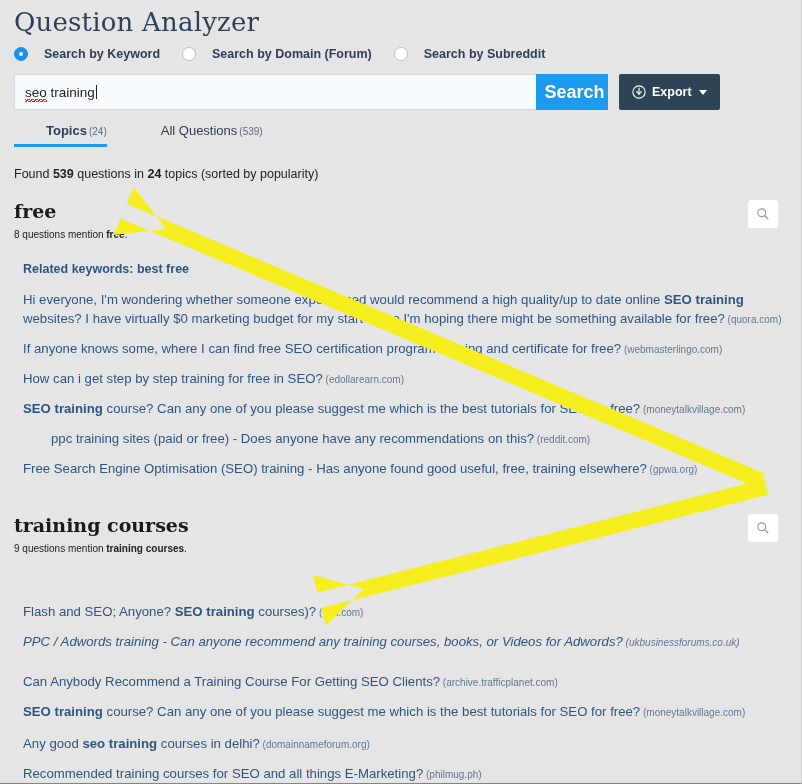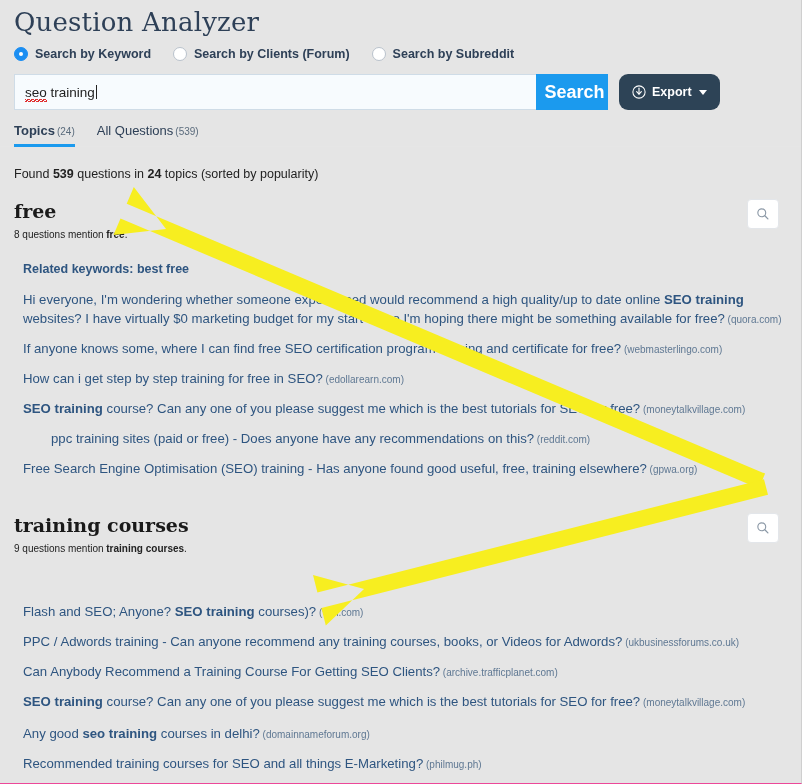--- a/index.html
+++ b/index.html
@@ -38,21 +38,21 @@
   
   .radio-row {
     display: flex;
     align-items: center;
     padding: 9px 0 0 14px;
     gap: 22px;
   }
   .radio-opt {
     display: flex;
     align-items: center;
-    gap: 7px;
+    gap: 16px;
     cursor: pointer;
   }
   .radio-dot {
     width: 14px; height: 14px;
     border-radius: 50%;
     border: 1px solid #b9c2cc;
     background: #fff;
     position: relative;
     flex: 0 0 auto;
   }
@@ -130,21 +130,21 @@
     cursor: pointer;
     font-family: "Liberation Sans", sans-serif;
   }
   .btn-export {
     margin-left: 11px;
     height: 36px;
     padding: 0 13px;
     background: #2d4356;
     color: #fff;
     border: none;
-    border-radius: 9px;
+    border-radius: 2px;
     font-size: 12.5px;
     font-weight: bold;
     display: flex;
     align-items: center;
     gap: 6px;
     cursor: pointer;
     font-family: "Liberation Sans", sans-serif;
   }
   .caret-down {
     width: 0; height: 0;
@@ -164,21 +164,21 @@
     gap: 22px;
   }
   .tab {
     font-size: 13px;
     color: #2e4057;
     padding-bottom: 8px;
     cursor: pointer;
     position: relative;
     white-space: nowrap;
   }
-  .tab .tab-label { font-weight: bold; }
+  .tab .tab-label { font-weight: bold; margin-left: 32px; }
   .tab.inactive .tab-label { font-weight: normal; }
   .tab .tab-count {
     font-size: 10px;
     color: #5a6b7c;
     font-weight: normal;
     margin-left: 2px;
   }
   .tab.active::after {
     content: "";
     position: absolute;
@@ -268,21 +268,21 @@
 
   <h1 class="app-title">Question Analyzer</h1>
 
   <div class="radio-row">
     <label class="radio-opt">
       <span class="radio-dot checked"></span>
       <span class="radio-label">Search by Keyword</span>
     </label>
     <label class="radio-opt">
       <span class="radio-dot"></span>
-      <span class="radio-label">Search by Clients (Forum)</span>
+      <span class="radio-label">Search by Domain (Forum)</span>
     </label>
     <label class="radio-opt">
       <span class="radio-dot"></span>
       <span class="radio-label">Search by Subreddit</span>
     </label>
   </div>
 
   <div class="search-row">
     <div class="search-input-wrap">
       <span class="search-text"><span class="spell">seo</span><span> training</span><span class="caret"></span></span>
@@ -351,21 +351,21 @@
             </div>
             <div class="icon-btn">
               <svg width="14" height="14" viewBox="0 0 16 16">
                 <circle cx="6.6" cy="6.6" r="4.5" fill="none" stroke="#8b98a6" stroke-width="1.3"></circle>
                 <line x1="10.1" y1="10.1" x2="13.6" y2="13.6" stroke="#8b98a6" stroke-width="1.5" stroke-linecap="round"></line>
               </svg>
             </div>
           </div>
           <ul class="qlist" style="margin-top: 48px;">
             <li class="qitem" style="margin-bottom: 10px;"><span>Flash and SEO; Anyone? </span><b>SEO training</b><span> courses)?</span><span class="qsrc"> (v7n.com)</span></li>
-            <li class="qitem" style="margin-bottom: 10px;"><span>PPC / Adwords training - Can anyone recommend any training courses, books, or Videos for Adwords?</span><span class="qsrc"> (ukbusinessforums.co.uk)</span></li>
+            <li class="qitem" style="margin-bottom: 20px; font-style: italic;"><span>PPC / Adwords training - Can anyone recommend any training courses, books, or Videos for Adwords?</span><span class="qsrc"> (ukbusinessforums.co.uk)</span></li>
             <li class="qitem" style="margin-bottom: 10px;"><span>Can Anybody Recommend a Training Course For Getting SEO Clients?</span><span class="qsrc"> (archive.trafficplanet.com)</span></li>
             <li class="qitem" style="margin-bottom: 10px;"><b>SEO training</b><span> course? Can any one of you please suggest me which is the best tutorials for SEO for free?</span><span class="qsrc"> (moneytalkvillage.com)</span></li>
             <li class="qitem" style="margin-bottom: 10px; margin-top: 12px;"><span>Any good </span><b>seo training</b><span> courses in delhi?</span><span class="qsrc"> (domainnameforum.org)</span></li>
             <li class="qitem" style="margin-bottom: 10px;"><span>Recommended training courses for SEO and all things E-Marketing?</span><span class="qsrc"> (philmug.ph)</span></li>
           </ul>
         </div>
       </div>
   </div>
 
   <svg class="arrow-layer" id="arrow-layer" viewBox="0 0 802 784">

